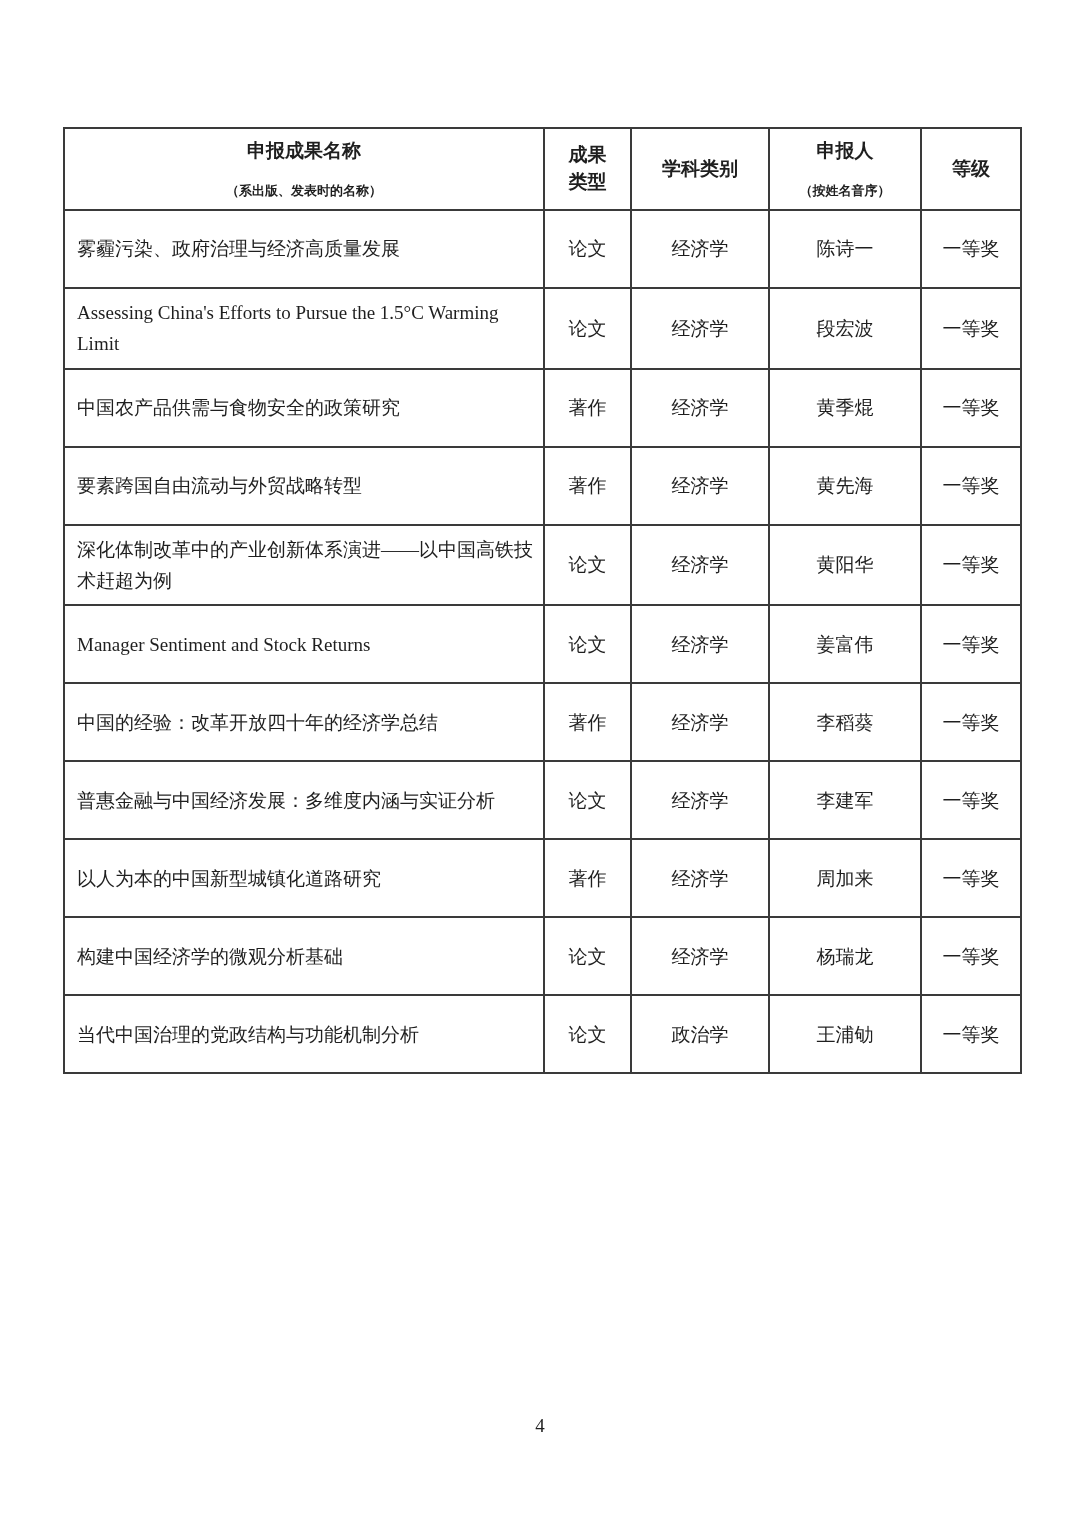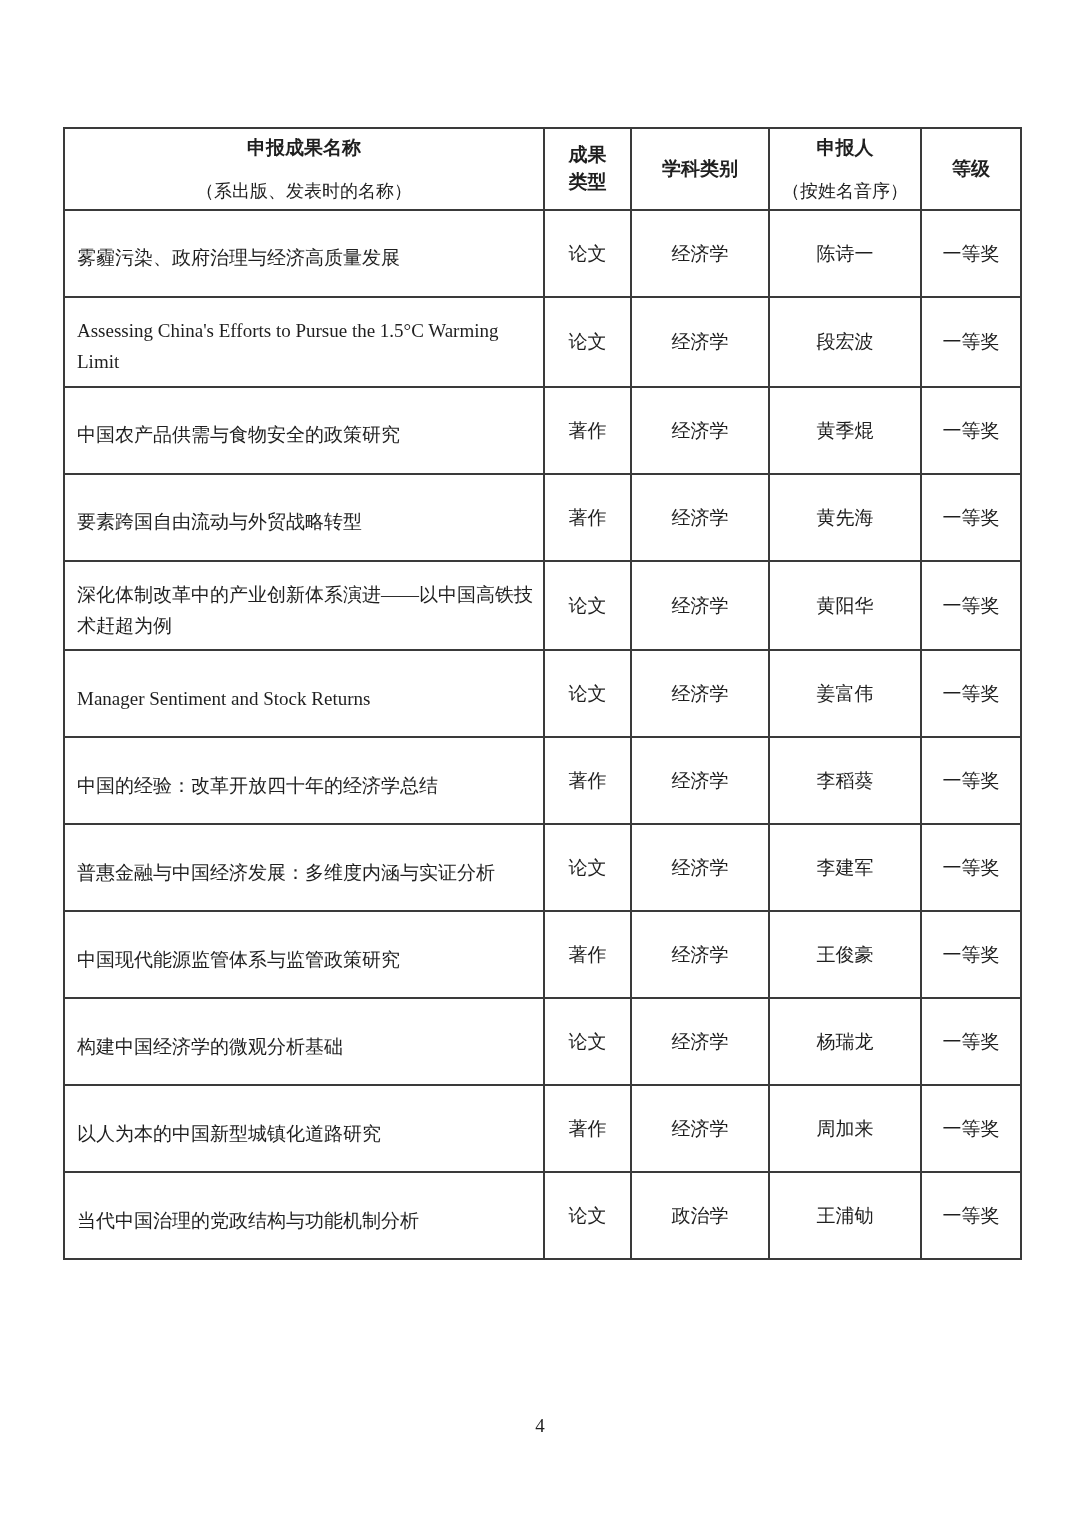--- a/index.html
+++ b/index.html
@@ -35,39 +35,39 @@
     text-align: center;
     font-weight: bold;
     padding: 2px 4px;
   }
   .h-main {
     font-size: 19px;
     font-weight: bold;
     line-height: 1.35;
   }
   .h-sub {
-    font-size: 18px;
-    font-weight: normal;
+    font-size: 13px;
+    font-weight: bold;
     line-height: 1.35;
     margin-top: 18px;
   }
   .wrap2 {
     display: inline-block;
     width: 2.3em;
     line-height: 1.4;
     text-align: center;
   }
   tbody td {
     height: 60px;
     font-size: 19px;
     line-height: 1.65;
   }
   td.c-name {
     text-align: left;
-    padding: 17px 10px 8px 12px;
+    padding: 8px 10px 8px 12px;
   }
   td.c-mid {
     text-align: center;
     padding: 4px 4px;
   }
   .page-number {
     position: absolute;
     top: 1415px;
     left: 0;
     width: 1080px;
@@ -161,38 +161,31 @@
     <td class="c-mid">一等奖</td>
   </tr>
         <tr>
     <td class="c-name">普惠金融与中国经济发展：多维度内涵与实证分析</td>
     <td class="c-mid">论文</td>
     <td class="c-mid">经济学</td>
     <td class="c-mid">李建军</td>
     <td class="c-mid">一等奖</td>
   </tr>
         <tr>
-    <td class="c-name">中国现代能源监管体系与监管政策研究</td>
+    <td class="c-name">以人为本的中国新型城镇化道路研究</td>
     <td class="c-mid">著作</td>
     <td class="c-mid">经济学</td>
-    <td class="c-mid">王俊豪</td>
+    <td class="c-mid">周加来</td>
     <td class="c-mid">一等奖</td>
   </tr>
         <tr>
     <td class="c-name">构建中国经济学的微观分析基础</td>
     <td class="c-mid">论文</td>
     <td class="c-mid">经济学</td>
     <td class="c-mid">杨瑞龙</td>
-    <td class="c-mid">一等奖</td>
-  </tr>
-        <tr>
-    <td class="c-name">以人为本的中国新型城镇化道路研究</td>
-    <td class="c-mid">著作</td>
-    <td class="c-mid">经济学</td>
-    <td class="c-mid">周加来</td>
     <td class="c-mid">一等奖</td>
   </tr>
         <tr>
     <td class="c-name">当代中国治理的党政结构与功能机制分析</td>
     <td class="c-mid">论文</td>
     <td class="c-mid">政治学</td>
     <td class="c-mid">王浦劬</td>
     <td class="c-mid">一等奖</td>
   </tr>
       </tbody>

